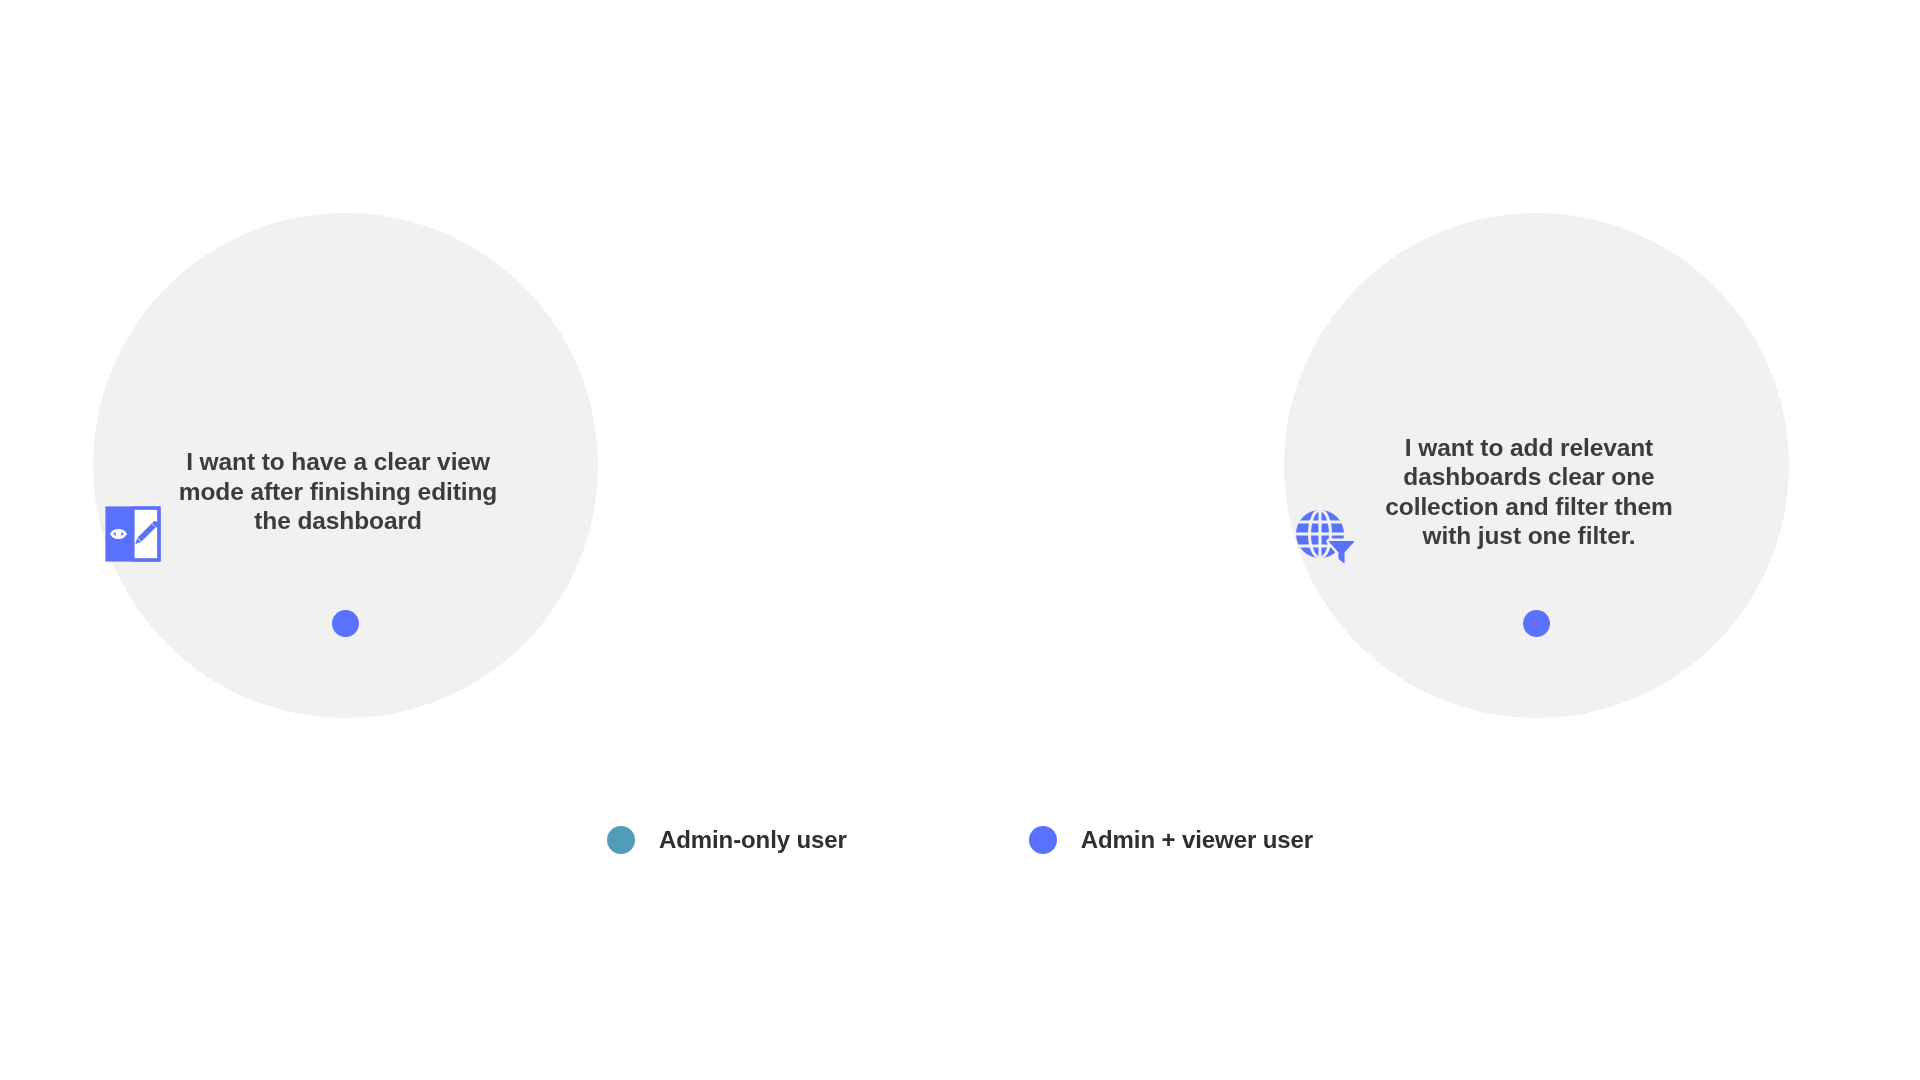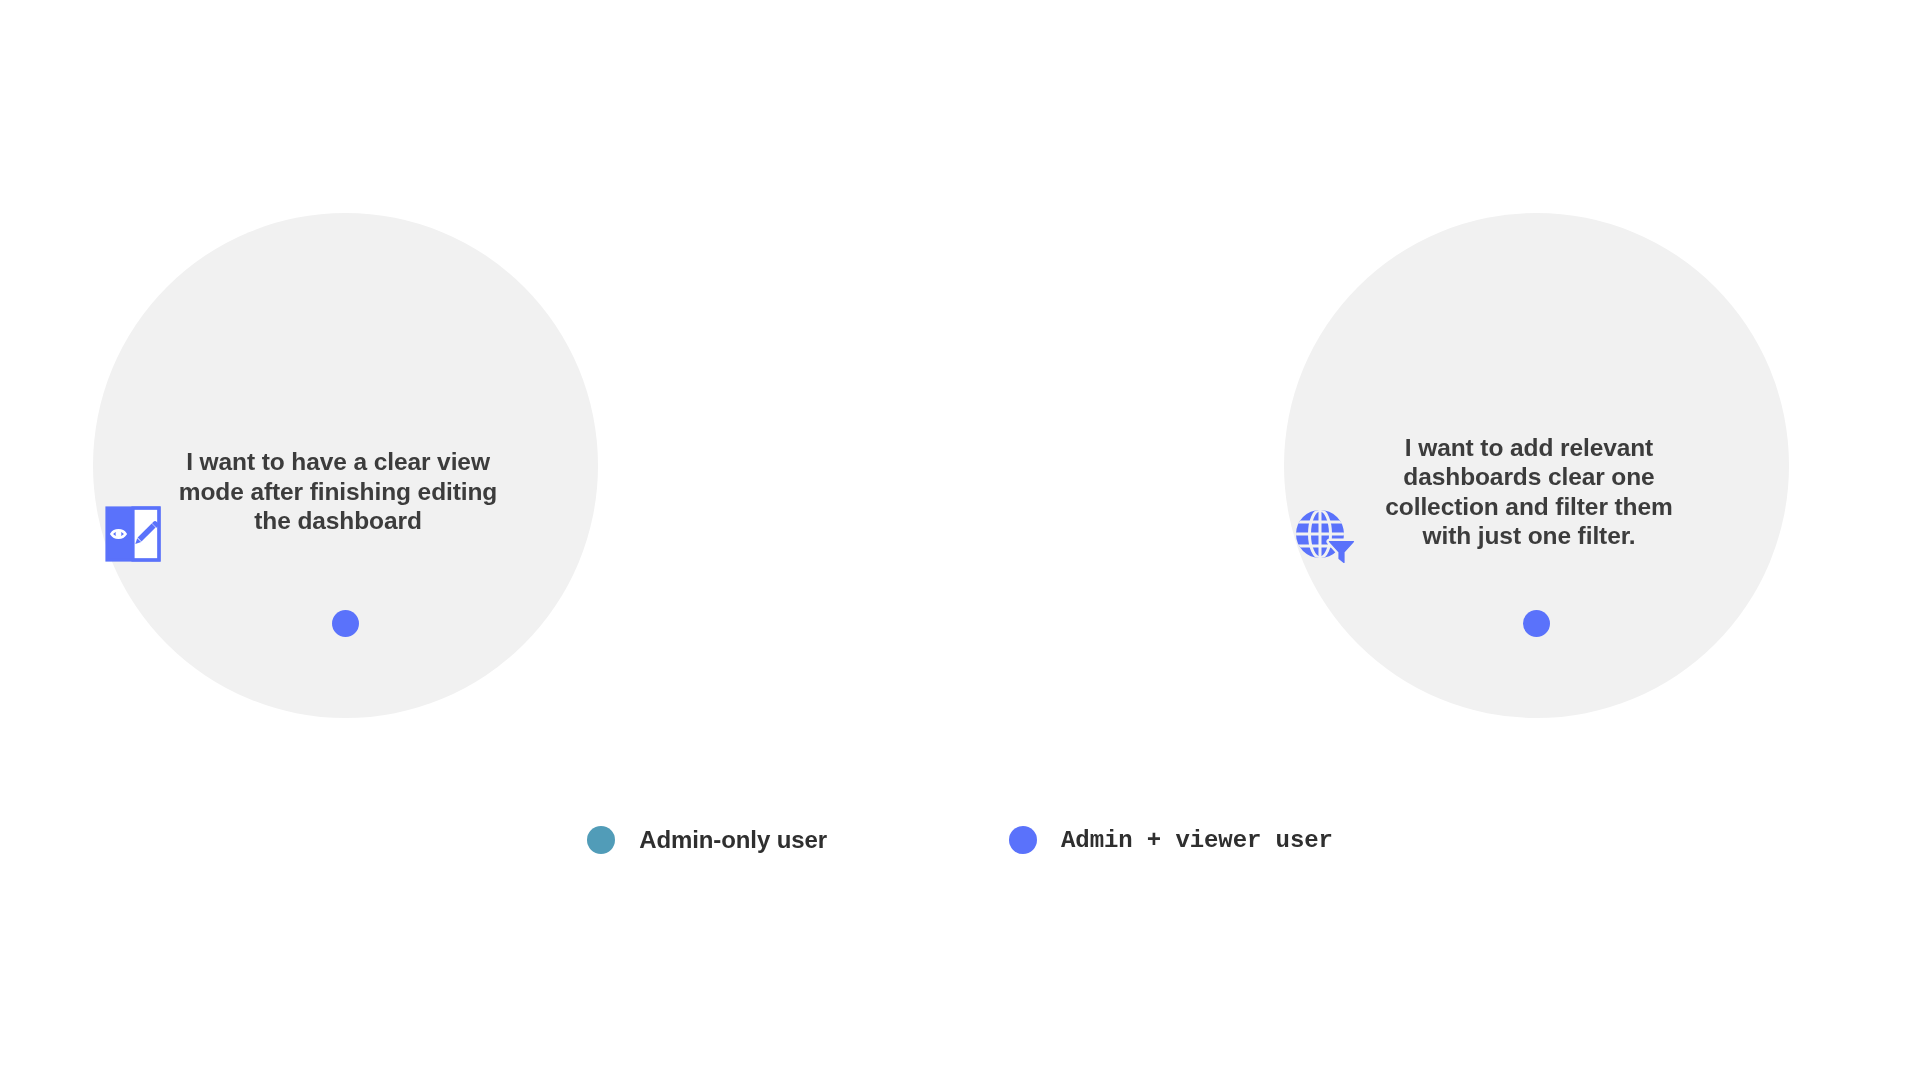--- a/index.html
+++ b/index.html
@@ -90,21 +90,21 @@
     top: 826px;
     width: 1920px;
     display: flex;
     justify-content: center;
     gap: 7px;
   }
   .legend-item {
     display: flex;
     align-items: center;
   }
-  .legend-item + .legend-item { margin-left: 175px; font-family: Liberation Mono, monospace; }
+  .legend-item + .legend-item { margin-left: 175px; }
   .legend-dot {
     width: 28px;
     height: 28px;
     border-radius: 50%;
     flex: 0 0 auto;
   }
   .legend-label {
     margin-left: 24px;
     font-size: 24px;
     font-weight: bold;

